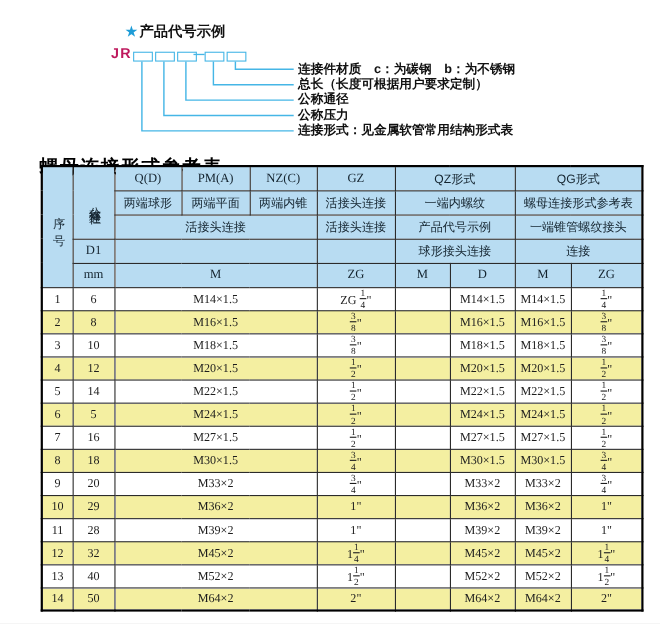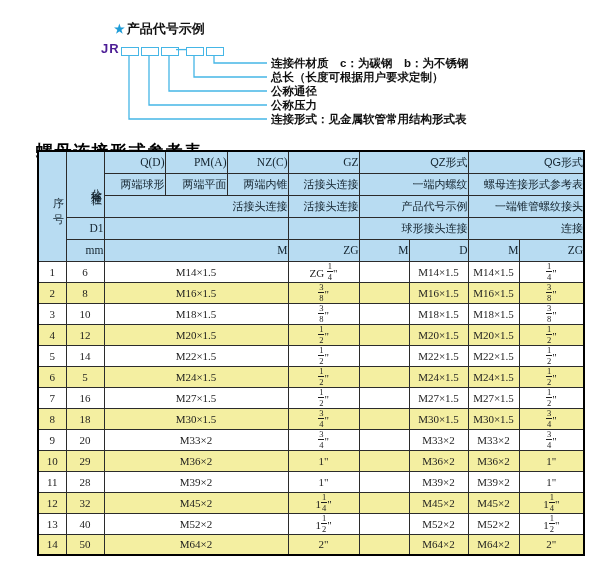--- a/index.html
+++ b/index.html
@@ -3,39 +3,39 @@
 <meta charset="utf-8">
 <style>
   html,body{margin:0;padding:0;background:#e8e8e8;}
   #page{position:relative;width:600px;height:567px;background:#ffffff;overflow:hidden;
         font-family:"Liberation Sans",sans-serif;color:#1b1b1b;}
 
   
   #diagram{position:absolute;left:0;top:0;width:600px;height:132px;}
   #diag-title{position:absolute;left:114px;top:20px;font-size:13px;font-weight:bold;color:#111;}
   #diag-title .star{color:#1e9cd7;margin-right:2px;font-size:12px;}
-  #code-prefix{position:absolute;left:101px;top:41px;font-size:13px;font-weight:bold;color:#4c1d95;letter-spacing:1px;}
+  #code-prefix{position:absolute;left:101px;top:41px;font-size:13px;font-weight:bold;color:#be185d;letter-spacing:1px;}
   .code-box{position:absolute;top:47px;width:16px;height:7px;background:#fff;border:1px solid #45b6e6;}
   #code-dash{position:absolute;left:176px;top:42px;color:#45b6e6;font-weight:bold;font-size:12px;}
   #leader-svg{position:absolute;left:0;top:0;}
   .diag-label{position:absolute;left:271px;height:14px;line-height:14px;font-size:11.5px;font-weight:bold;color:#111;white-space:nowrap;}
 
   
   #table-title{position:absolute;left:36px;top:124px;font-family:"Liberation Serif",serif;
                font-size:17px;font-weight:bold;color:#000;letter-spacing:1.5px;margin-top:16px;}
 
   
   #ref-table{position:absolute;left:37px;top:150px;width:546px;border-collapse:collapse;table-layout:fixed;
              font-family:"Liberation Serif",serif;font-size:11px;color:#1d1d1d;}
   #ref-table th,#ref-table td{border:1px solid #2b2b2b;padding:0;text-align:center;vertical-align:middle;overflow:hidden;}
   #ref-table{border:2px solid #000;}
   #ref-table thead tr{height:22px;}
   #ref-table tbody tr{height:21px;}
   #ref-table thead th{background:#b8dcf2;font-weight:normal;font-size:11px;
-                      font-family:"Liberation Sans",sans-serif;color:#13232e;text-align:right;}
+                      font-family:"Liberation Sans",sans-serif;color:#13232e;}
   #ref-table thead th.lat{font-family:"Liberation Serif",serif;font-size:11.5px;}
   #ref-table tbody tr.yellow td{background:#f4efa1;}
   .vtext{display:inline-block;writing-mode:vertical-lr;text-orientation:upright;font-size:11px;color:#13232e;}
   .vtext.seq{letter-spacing:17px;}
   .vtext.dn{letter-spacing:2px;}
   .frac{display:inline-block;vertical-align:-4px;text-align:center;line-height:1;font-size:8.5px;}
   .frac .num{display:block;border-bottom:1px solid #1d1d1d;padding:0 1px 1px;}
   .frac .den{display:block;padding-top:1px;}
 </style>
 </head>

